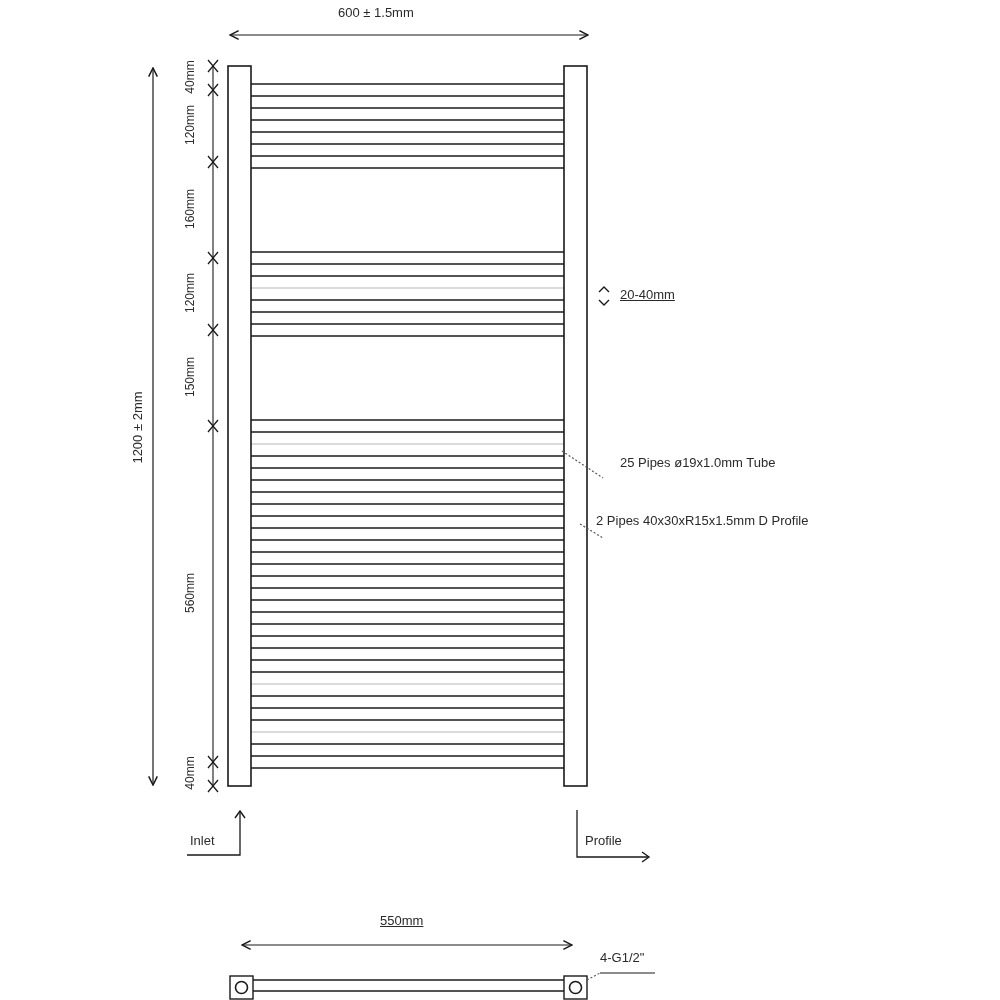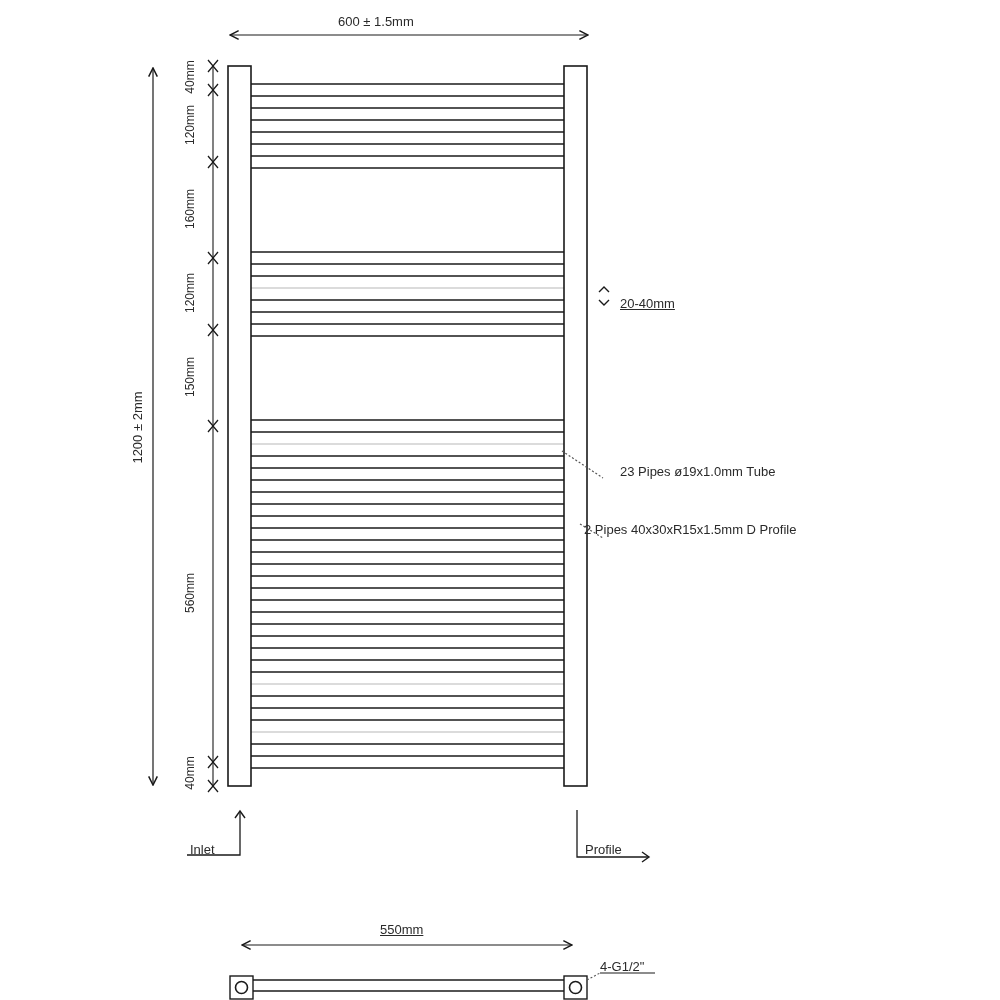--- a/index.html
+++ b/index.html
@@ -1,19 +1,19 @@
 <!DOCTYPE html>
 <html><head>
   <meta charset="utf-8">
   <style>
     html, body { margin: 0; padding: 0; background: #ffffff; }
     body { width: 1000px; height: 1000px; position: relative; overflow: hidden;
            font-family: "Liberation Sans", "DejaVu Sans", sans-serif; color: #222; }
     #canvas { position: absolute; left: 0; top: 0; width: 1000px; height: 1000px; }
-    .lbl { position: absolute; font-size: 13px; color: #2a2a2a; white-space: nowrap; margin-top: 9px; }
+    .lbl { position: absolute; font-size: 13px; color: #2a2a2a; white-space: nowrap; }
     .vlbl { position: absolute; font-size: 12px; color: #2a2a2a; white-space: nowrap;
             transform-origin: center center; transform: rotate(-90deg); }
   </style>
 </head>
 <body>
 
 <svg id="canvas" width="1000" height="1000" viewBox="0 0 1000 1000" xmlns="http://www.w3.org/2000/svg">
   <defs>
     <marker id="arr" viewBox="0 0 10 10" refX="9" refY="5" markerWidth="9" markerHeight="9" orient="auto-start-reverse">
       <path d="M1,1 L9,5 L1,9" fill="none" stroke="#1a1a1a" stroke-width="1.4"></path>
@@ -142,20 +142,20 @@
     <div class="vlbl" style="left: 155px; top: 70px; width: 70px; text-align: center;">40mm</div>
     <div class="vlbl" style="left: 155px; top: 118px; width: 70px; text-align: center;">120mm</div>
     <div class="vlbl" style="left: 155px; top: 202px; width: 70px; text-align: center;">160mm</div>
     <div class="vlbl" style="left: 155px; top: 286px; width: 70px; text-align: center;">120mm</div>
     <div class="vlbl" style="left: 155px; top: 370px; width: 70px; text-align: center;">150mm</div>
     <div class="vlbl" style="left: 155px; top: 586px; width: 70px; text-align: center;">560mm</div>
     <div class="vlbl" style="left: 155px; top: 766px; width: 70px; text-align: center;">40mm</div>
   </div>
 
 <div class="lbl" style="left:620px;top:287px;text-decoration:underline;">20-40mm</div>
-<div class="lbl" style="left:620px;top:455px;">23 Pipes ø19x1.0mm Tube</div>
-<div class="lbl" style="left:584px;top:513px;">2 Pipes 40x30xR15x1.5mm D Profile</div>
+<div class="lbl" style="left:620px;top:455px;">25 Pipes ø19x1.0mm Tube</div>
+<div class="lbl" style="left:596px;top:513px;">2 Pipes 40x30xR15x1.5mm D Profile</div>
 
 <div class="lbl" style="left:190px;top:833px;text-align:center;">Inlet</div>
 <div class="lbl" style="left:585px;top:833px;">Profile</div>
 
 <div class="lbl" style="left:380px;top:913px;text-decoration:underline;">550mm</div>
 <div class="lbl" style="left:600px;top:950px;">4-G1/2"</div>
 
 </body></html>

